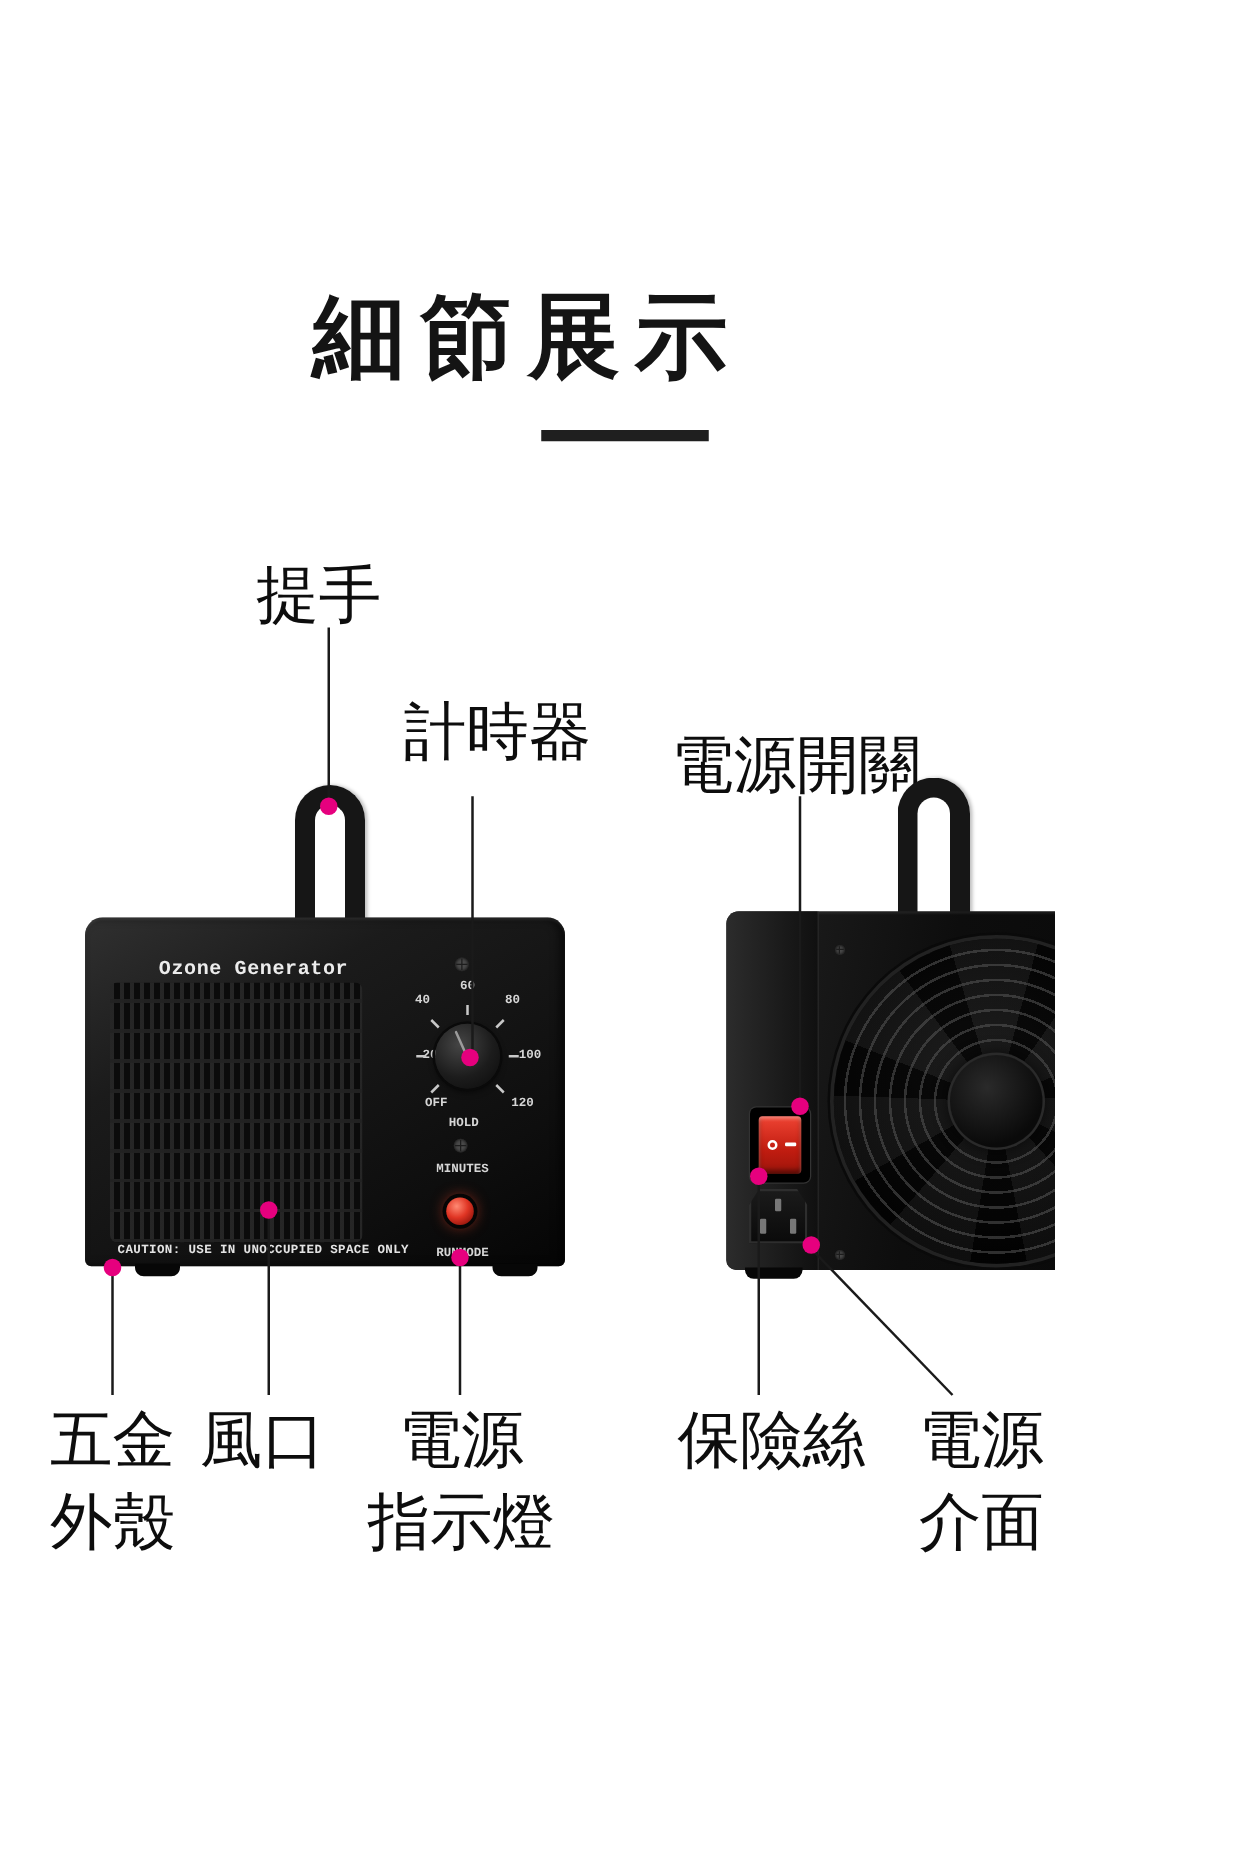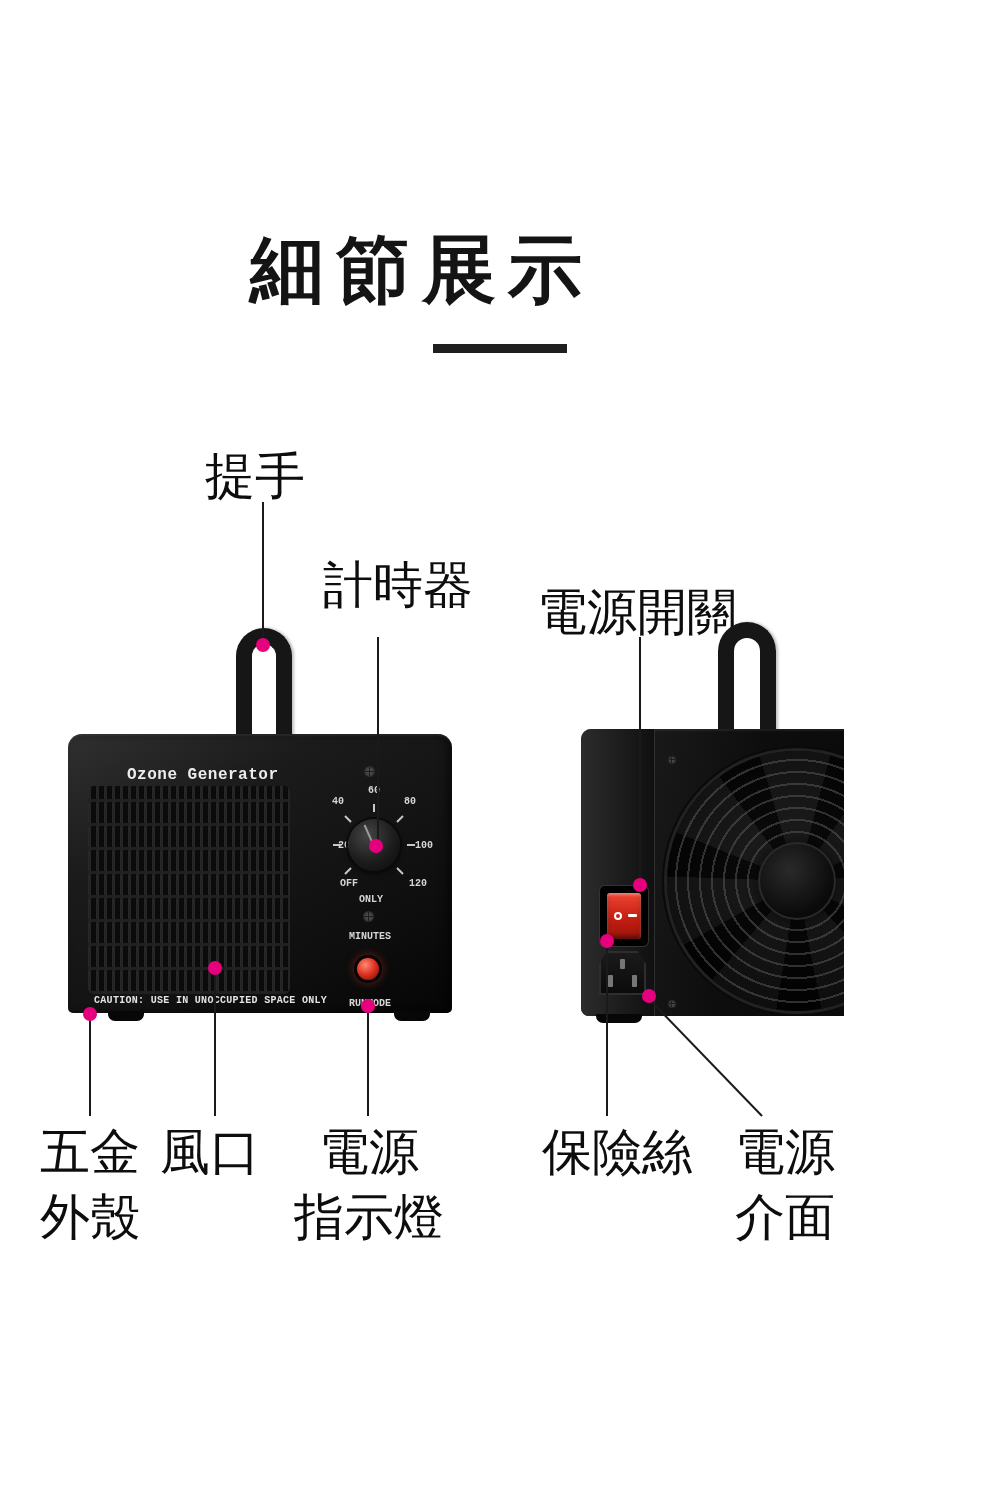--- a/index.html
+++ b/index.html
@@ -133,21 +133,21 @@
     <div class="screw" style="left:364px; top:766px;"></div>
 
     <span class="dial-text" style="left:344px; top:845px;font-family:Liberation Mono, monospace;">20</span>
     <span class="dial-text" style="left:338px; top:801px;">40</span>
     <span class="dial-text" style="left:374px; top:790px;">60</span>
     <span class="dial-text" style="left:410px; top:801px;">80</span>
     <span class="dial-text" style="left:424px; top:845px;">100</span>
     <span class="dial-text" style="left:418px; top:883px;">120</span>
     <span class="dial-text" style="left:333px; top:883px;padding-left:32px;">OFF</span>
     <div class="knob"></div>
-    <span class="dial-text" style="left:371px; top:899px;">ONLY</span>
+    <span class="dial-text" style="left:371px; top:899px;">HOLD</span>
     <div class="screw" style="left:363px; top:911px;"></div>
     <span class="dial-text" style="left:370px; top:936px;">MINUTES</span>
 
     <div class="indicator-light"></div>
     <span class="dial-text" style="left:370px; top:1003px;">RUNMODE</span>
 
     <div class="caution">CAUTION: USE IN UNOCCUPIED SPACE ONLY</div>
 
     <div class="foot" style="left:108px; top:1011px; width:36px; height:10px;"></div>
     <div class="foot" style="left:394px; top:1011px; width:36px; height:10px;"></div>

